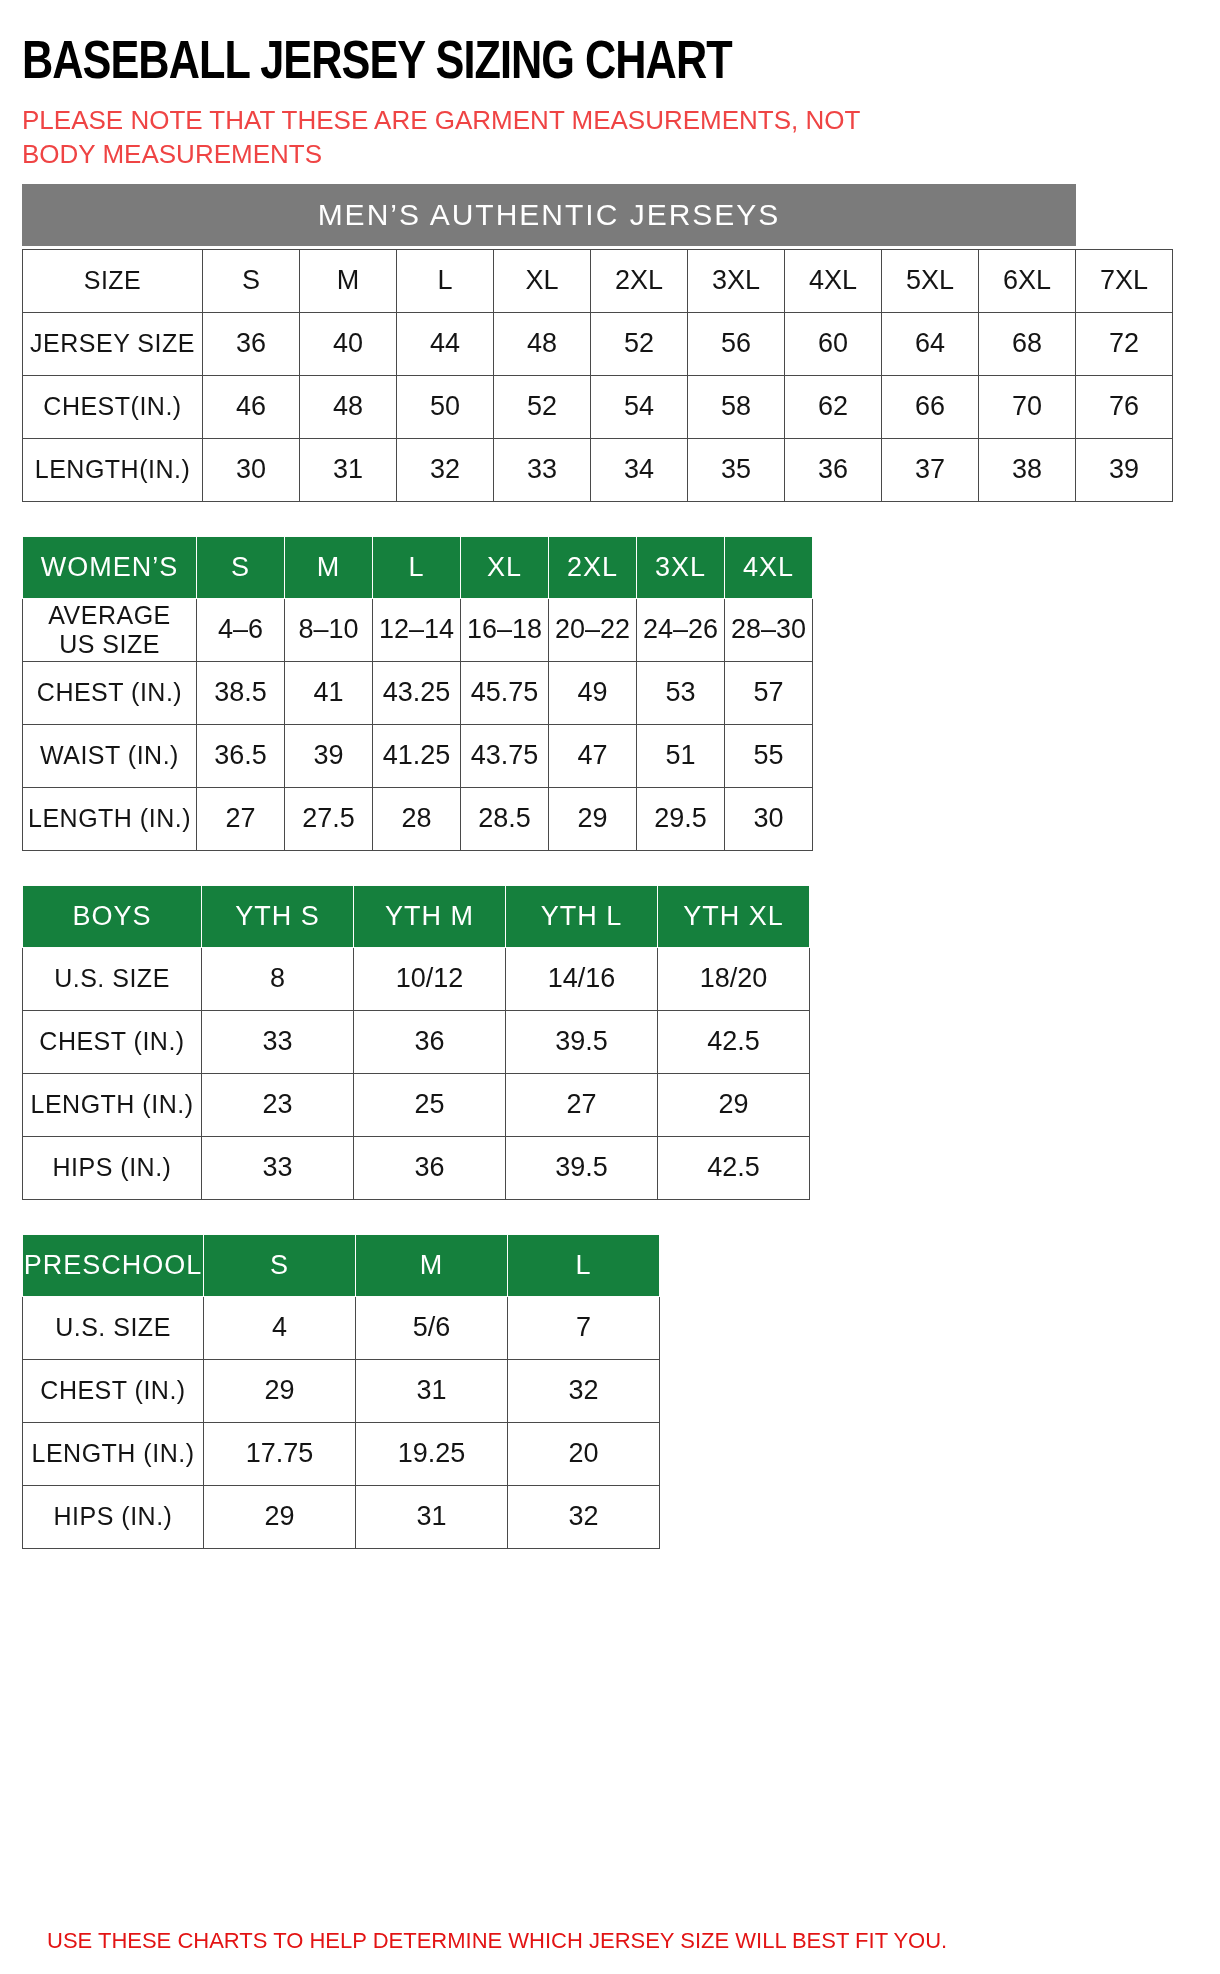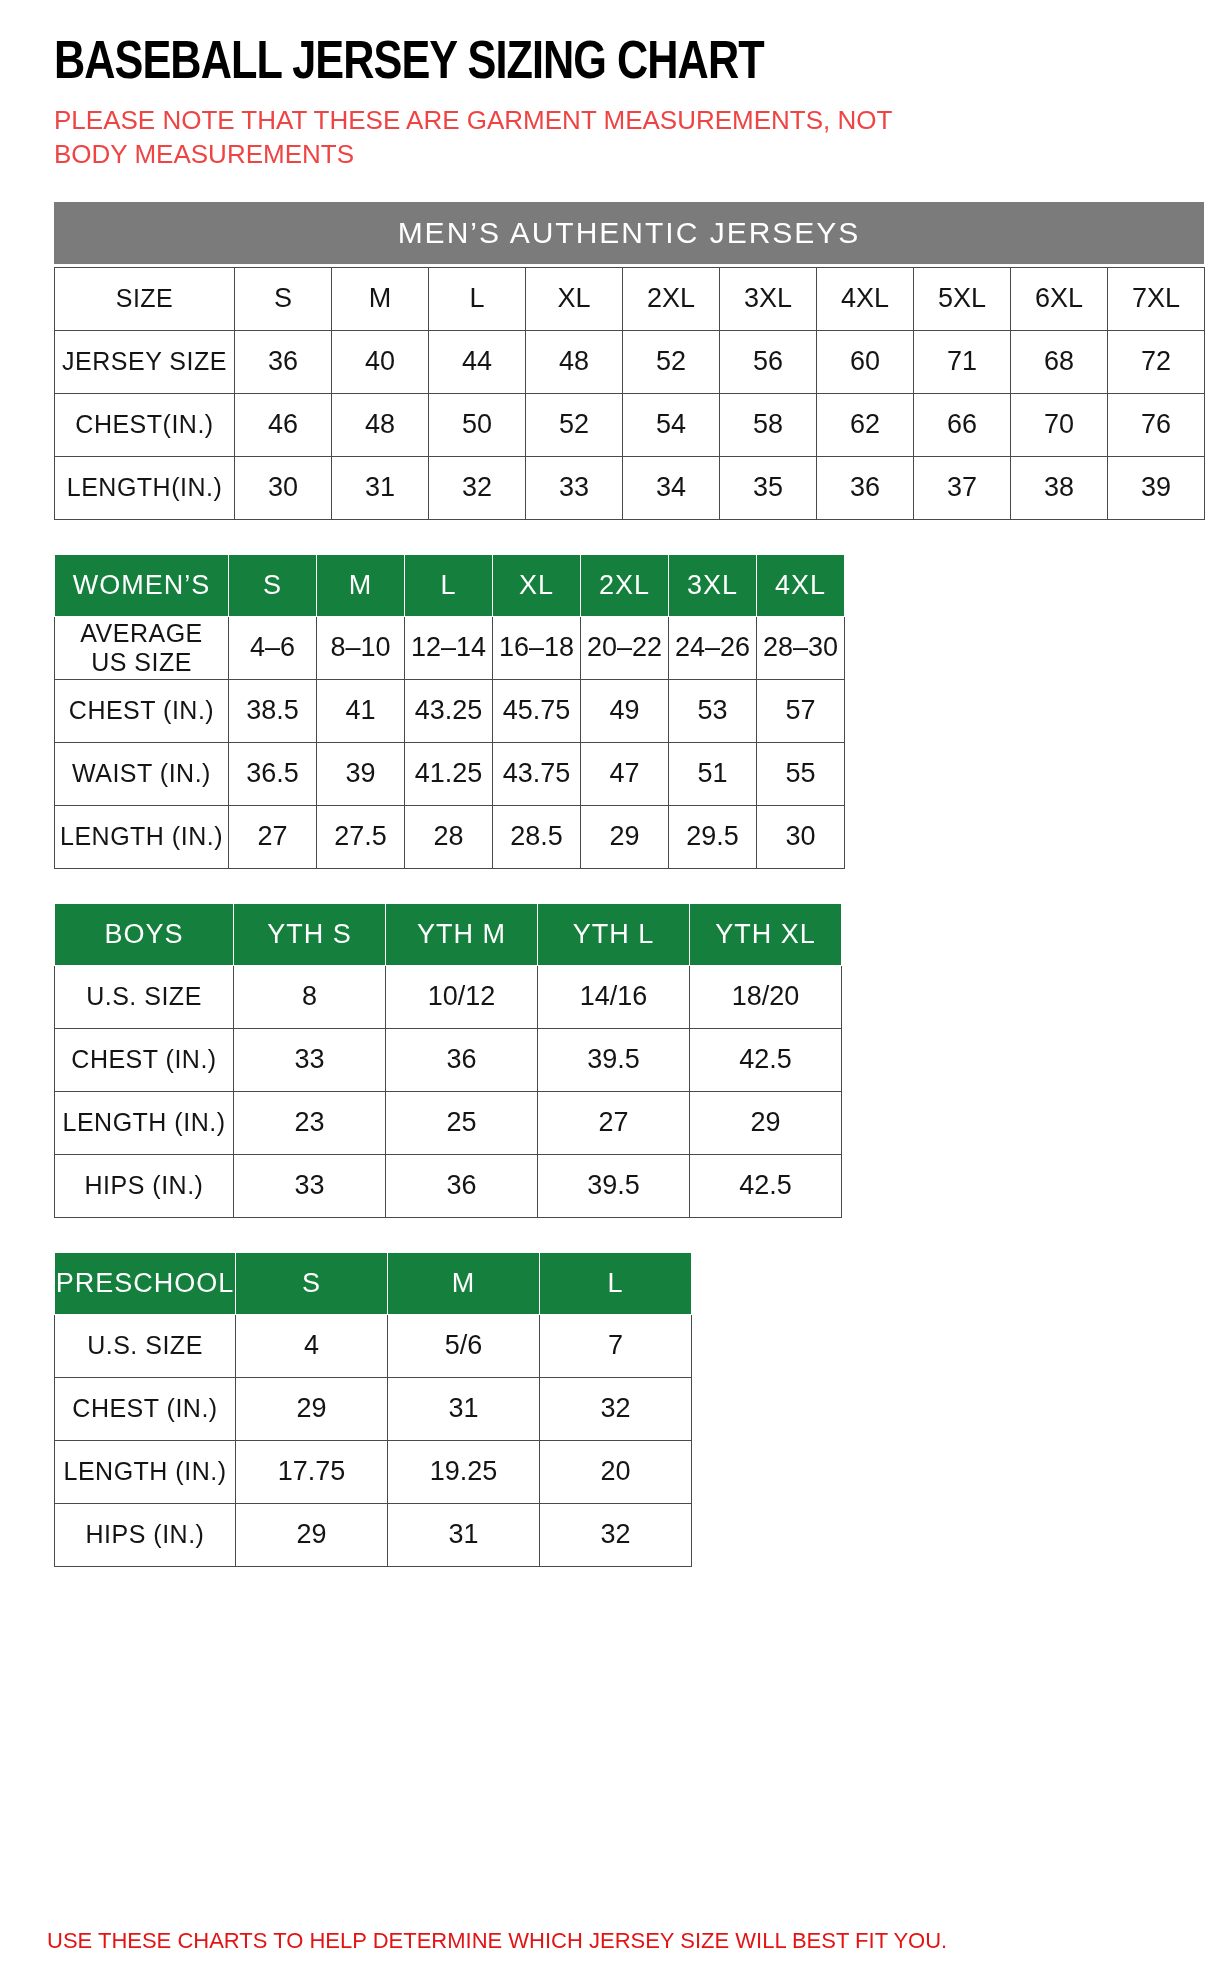--- a/index.html
+++ b/index.html
@@ -4,21 +4,21 @@
 <style>
   * { box-sizing: border-box; margin: 0; padding: 0; }
   html, body { background: #ffffff; }
   body {
     width: 1220px;
     height: 1974px;
     position: relative;
     font-family: "Liberation Sans", sans-serif;
     color: #141414;
   }
-  .page { padding: 24px 54px; }
+  .page { padding: 24px 22px; }
 
   .title {
     font-size: 46px;
     font-weight: 900;
     color: #000;
     letter-spacing: -1px;
     white-space: nowrap;
     transform: scale(0.94, 1.16);
     transform-origin: left center;
     margin-top: 8px;
@@ -26,30 +26,30 @@
 
   .note {
     margin-top: 18px;
     font-size: 26px;
     line-height: 1.3;
     color: #ef4444;
     max-width: 890px;
   }
 
   .titlebar {
-    width: 1150px;
+    width: 1054px;
     height: 62px;
     background: #7b7b7b;
     color: #ffffff;
     font-size: 30px;
     letter-spacing: 2px;
     display: flex;
     align-items: center;
     justify-content: center;
-    margin-top: 30px;
+    margin-top: 12px;
   }
 
   table {
     border-collapse: collapse;
     table-layout: fixed;
     margin-top: 34px;
   }
   table.mens { margin-top: 3px; }
 
   th {
@@ -123,21 +123,21 @@
         </tr>
         <tr>
           <td class="rowlabel">JERSEY SIZE</td>
           <td>36</td>
           <td>40</td>
           <td>44</td>
           <td>48</td>
           <td>52</td>
           <td>56</td>
           <td>60</td>
-          <td>71</td>
+          <td>64</td>
           <td>68</td>
           <td>72</td>
         </tr>
         <tr>
           <td class="rowlabel">CHEST(IN.)</td>
           <td>46</td>
           <td>48</td>
           <td>50</td>
           <td>52</td>
           <td>54</td>

